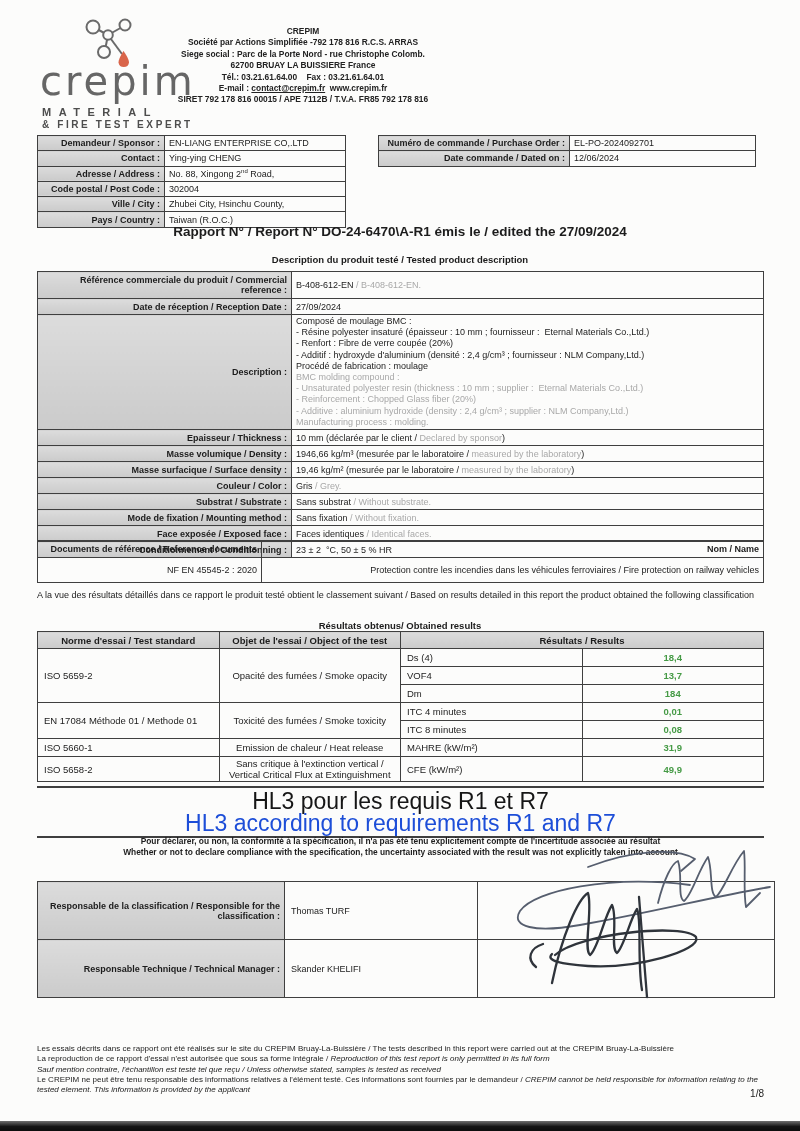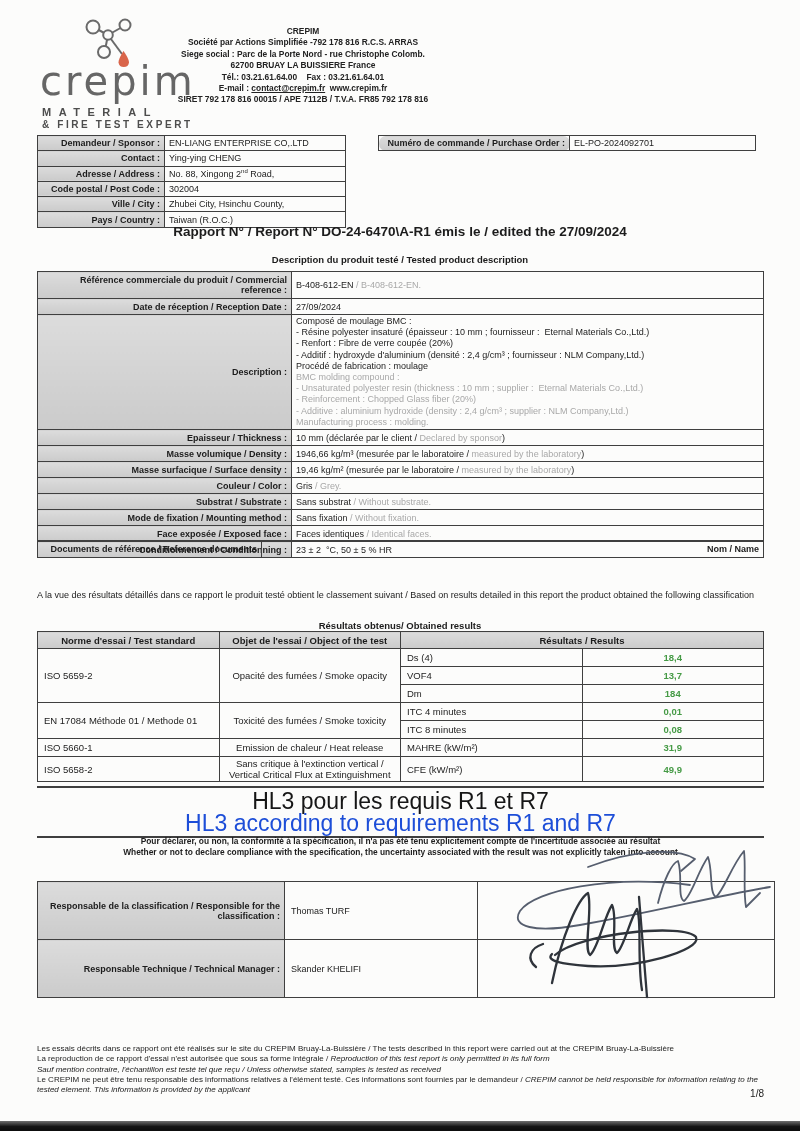--- a/index.html
+++ b/index.html
@@ -20,21 +20,21 @@
   .company .email-link{text-decoration:underline;}
   
   table{border-collapse:collapse;}
   td{border:1px solid #3f3f3f;font-size:9px;padding:1px 4px;vertical-align:middle;}
   .lbl{background:linear-gradient(180deg,#dcdcdc,#cbcbcb);font-weight:bold;text-align:right;}
   .sponsor{position:absolute;left:37px;top:135px;}
   .sponsor td{height:12.3px;}
   .sponsor .lbl{width:118px;}
   .sponsor .val{width:172px;text-align:left;}
   .order{position:absolute;left:378px;top:135px;}
-  .order td{height:12.3px;border-radius:7px;}
+  .order td{height:12.3px;}
   .order .lbl{width:182px;}
   .order .val{width:177px;text-align:left;}
   sup{font-size:6px;}
   
   .rpt-title{position:absolute;left:0;top:224px;width:800px;text-align:center;
              font-size:13.5px;font-weight:bold;}
   .rpt-sub{position:absolute;left:0;top:254px;width:800px;text-align:center;
            font-size:9.5px;font-weight:bold;}
   
   .prod{position:absolute;left:37px;top:271px;table-layout:fixed;width:727px;}
@@ -146,20 +146,24 @@
         </tr>
   </tbody>
     </table>
 
   <table class="order">
     <tbody>
         <tr>
           <td class="lbl">Numéro de commande / Purchase Order :</td>
           <td class="val">EL-PO-2024092701</td>
         </tr>
+    <tr>
+          <td class="lbl">Date commande / Dated on :</td>
+          <td class="val">12/06/2024</td>
+        </tr>
   </tbody>
     </table>
 
   <div class="rpt-title">Rapport N° / Report N° DO-24-6470\A-R1 émis le / edited the 27/09/2024</div>
   <div class="rpt-sub">Description du produit testé / Tested product description</div>
 
   <table class="prod">
     <tbody>
         <tr>
           <td class="lbl" style="height:24px">Référence commerciale du produit / Commercial reference :</td>
@@ -218,20 +222,24 @@
         </tr>
   </tbody>
     </table>
 
   <table class="docs">
     <tbody>
         <tr>
           <td class="h c1">Documents de référence / Reference documents</td>
           <td class="h">Nom / Name</td>
         </tr>
+    <tr class="body-row">
+          <td>NF EN 45545-2 : 2020</td>
+          <td>Protection contre les incendies dans les véhicules ferroviaires / Fire protection on railway vehicles</td>
+        </tr>
   </tbody>
     </table>
 
   <div class="intro">A la vue des résultats détaillés dans ce rapport le produit testé obtient le classement suivant / Based on results detailed in this report the product obtained the following classification</div>
 
   <div class="res-title">Résultats obtenus/ Obtained results</div>
   <table class="res">
     <tbody>
         <tr class="hdr">
       <td>Norme d'essai / Test standard</td>

